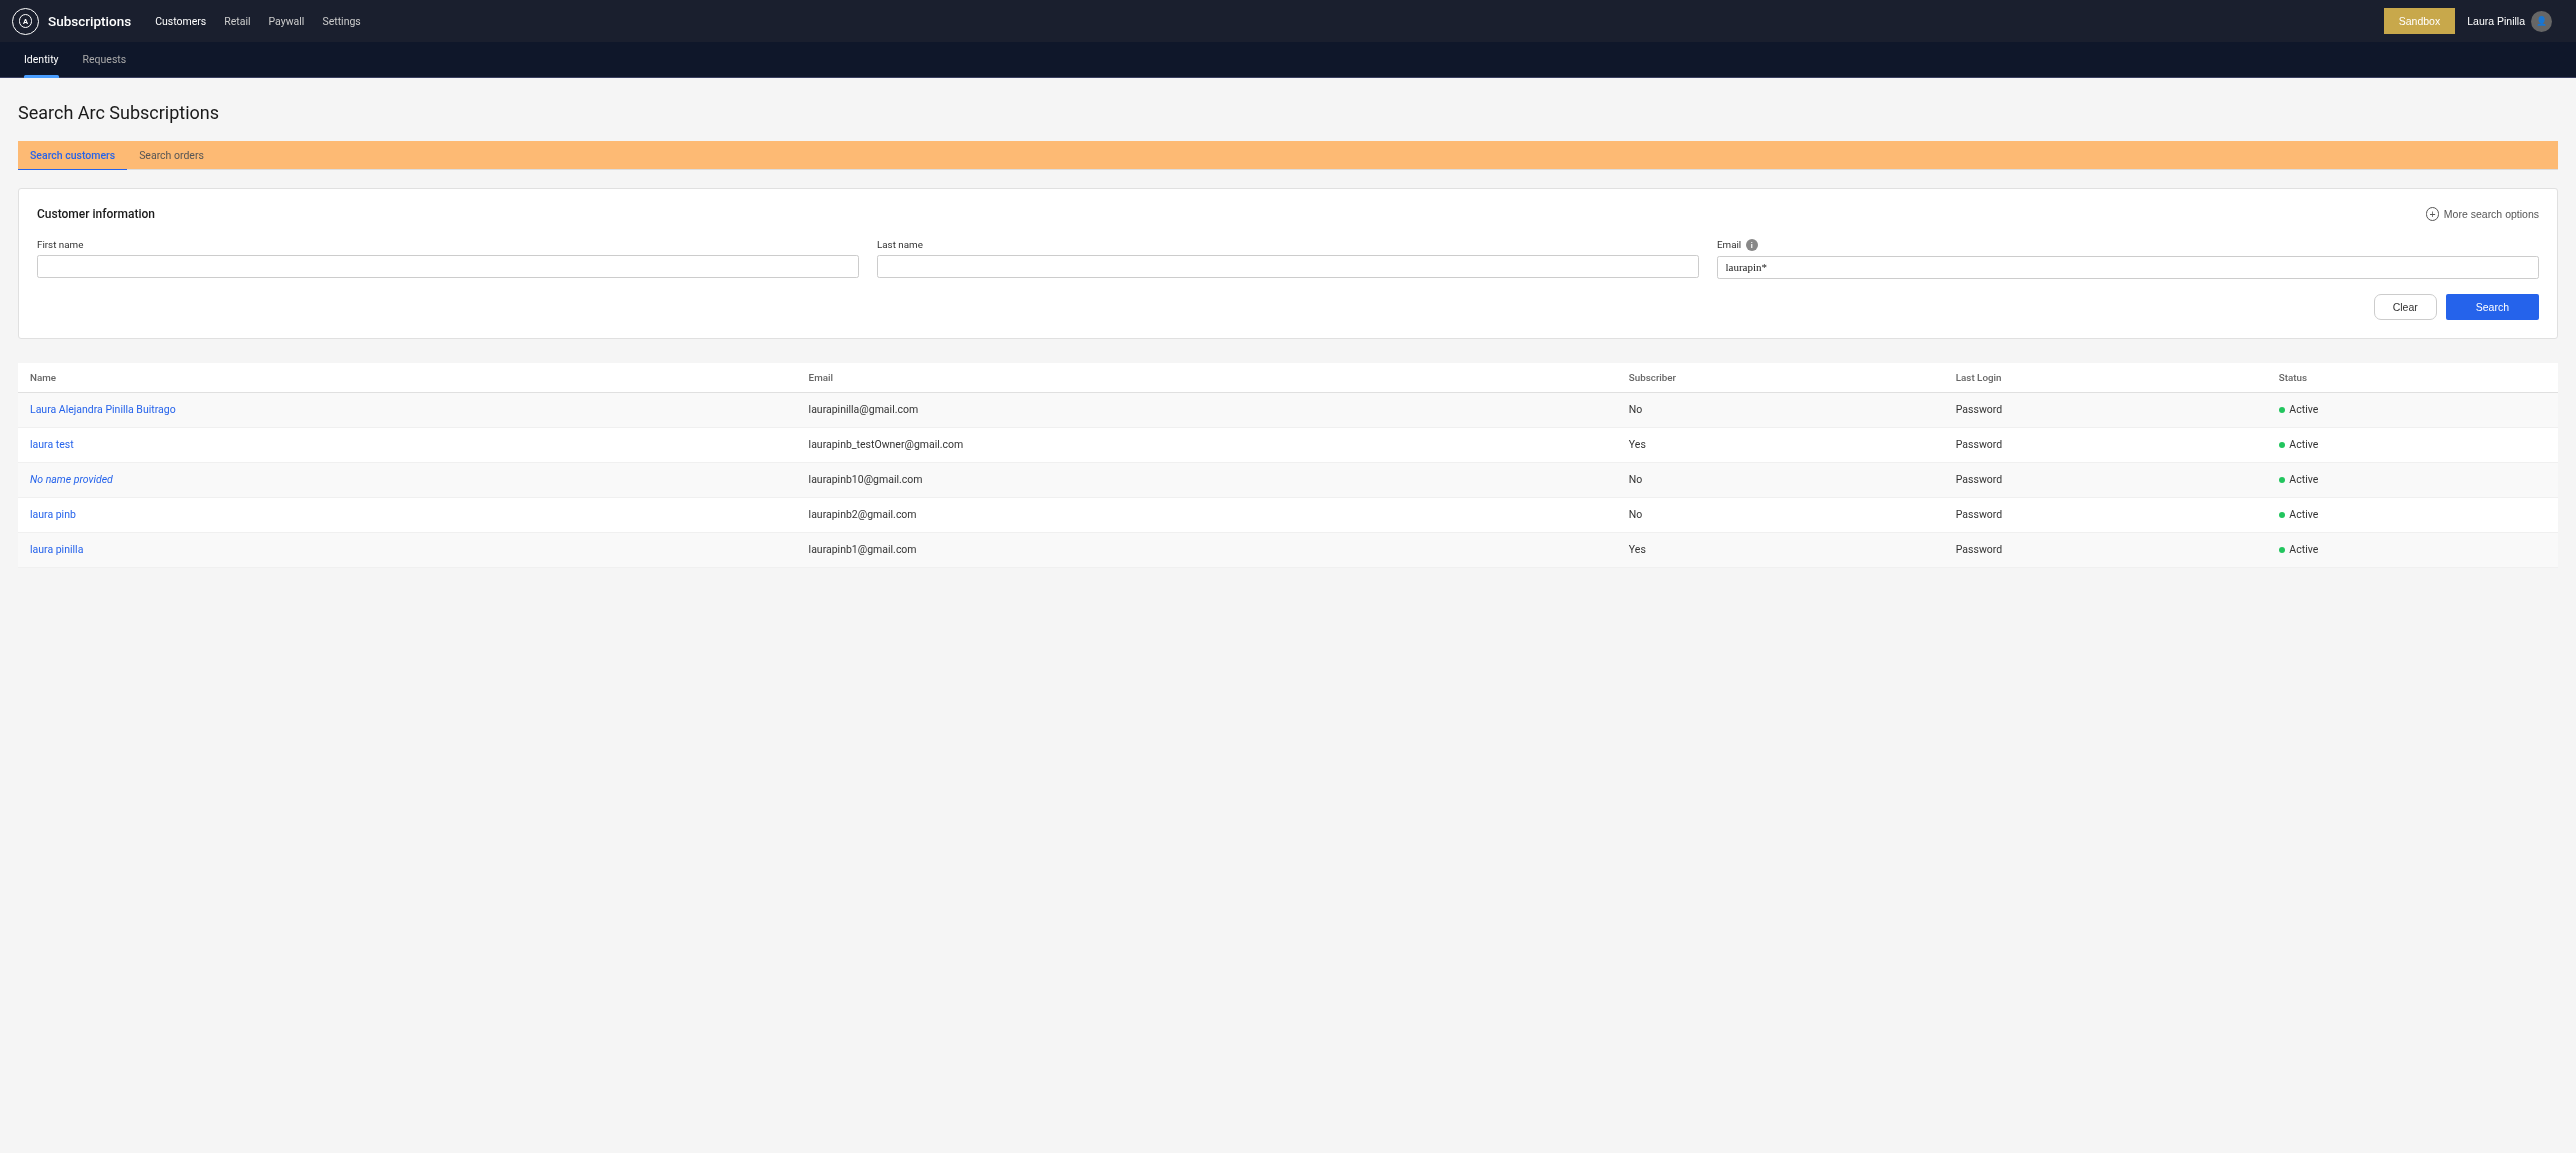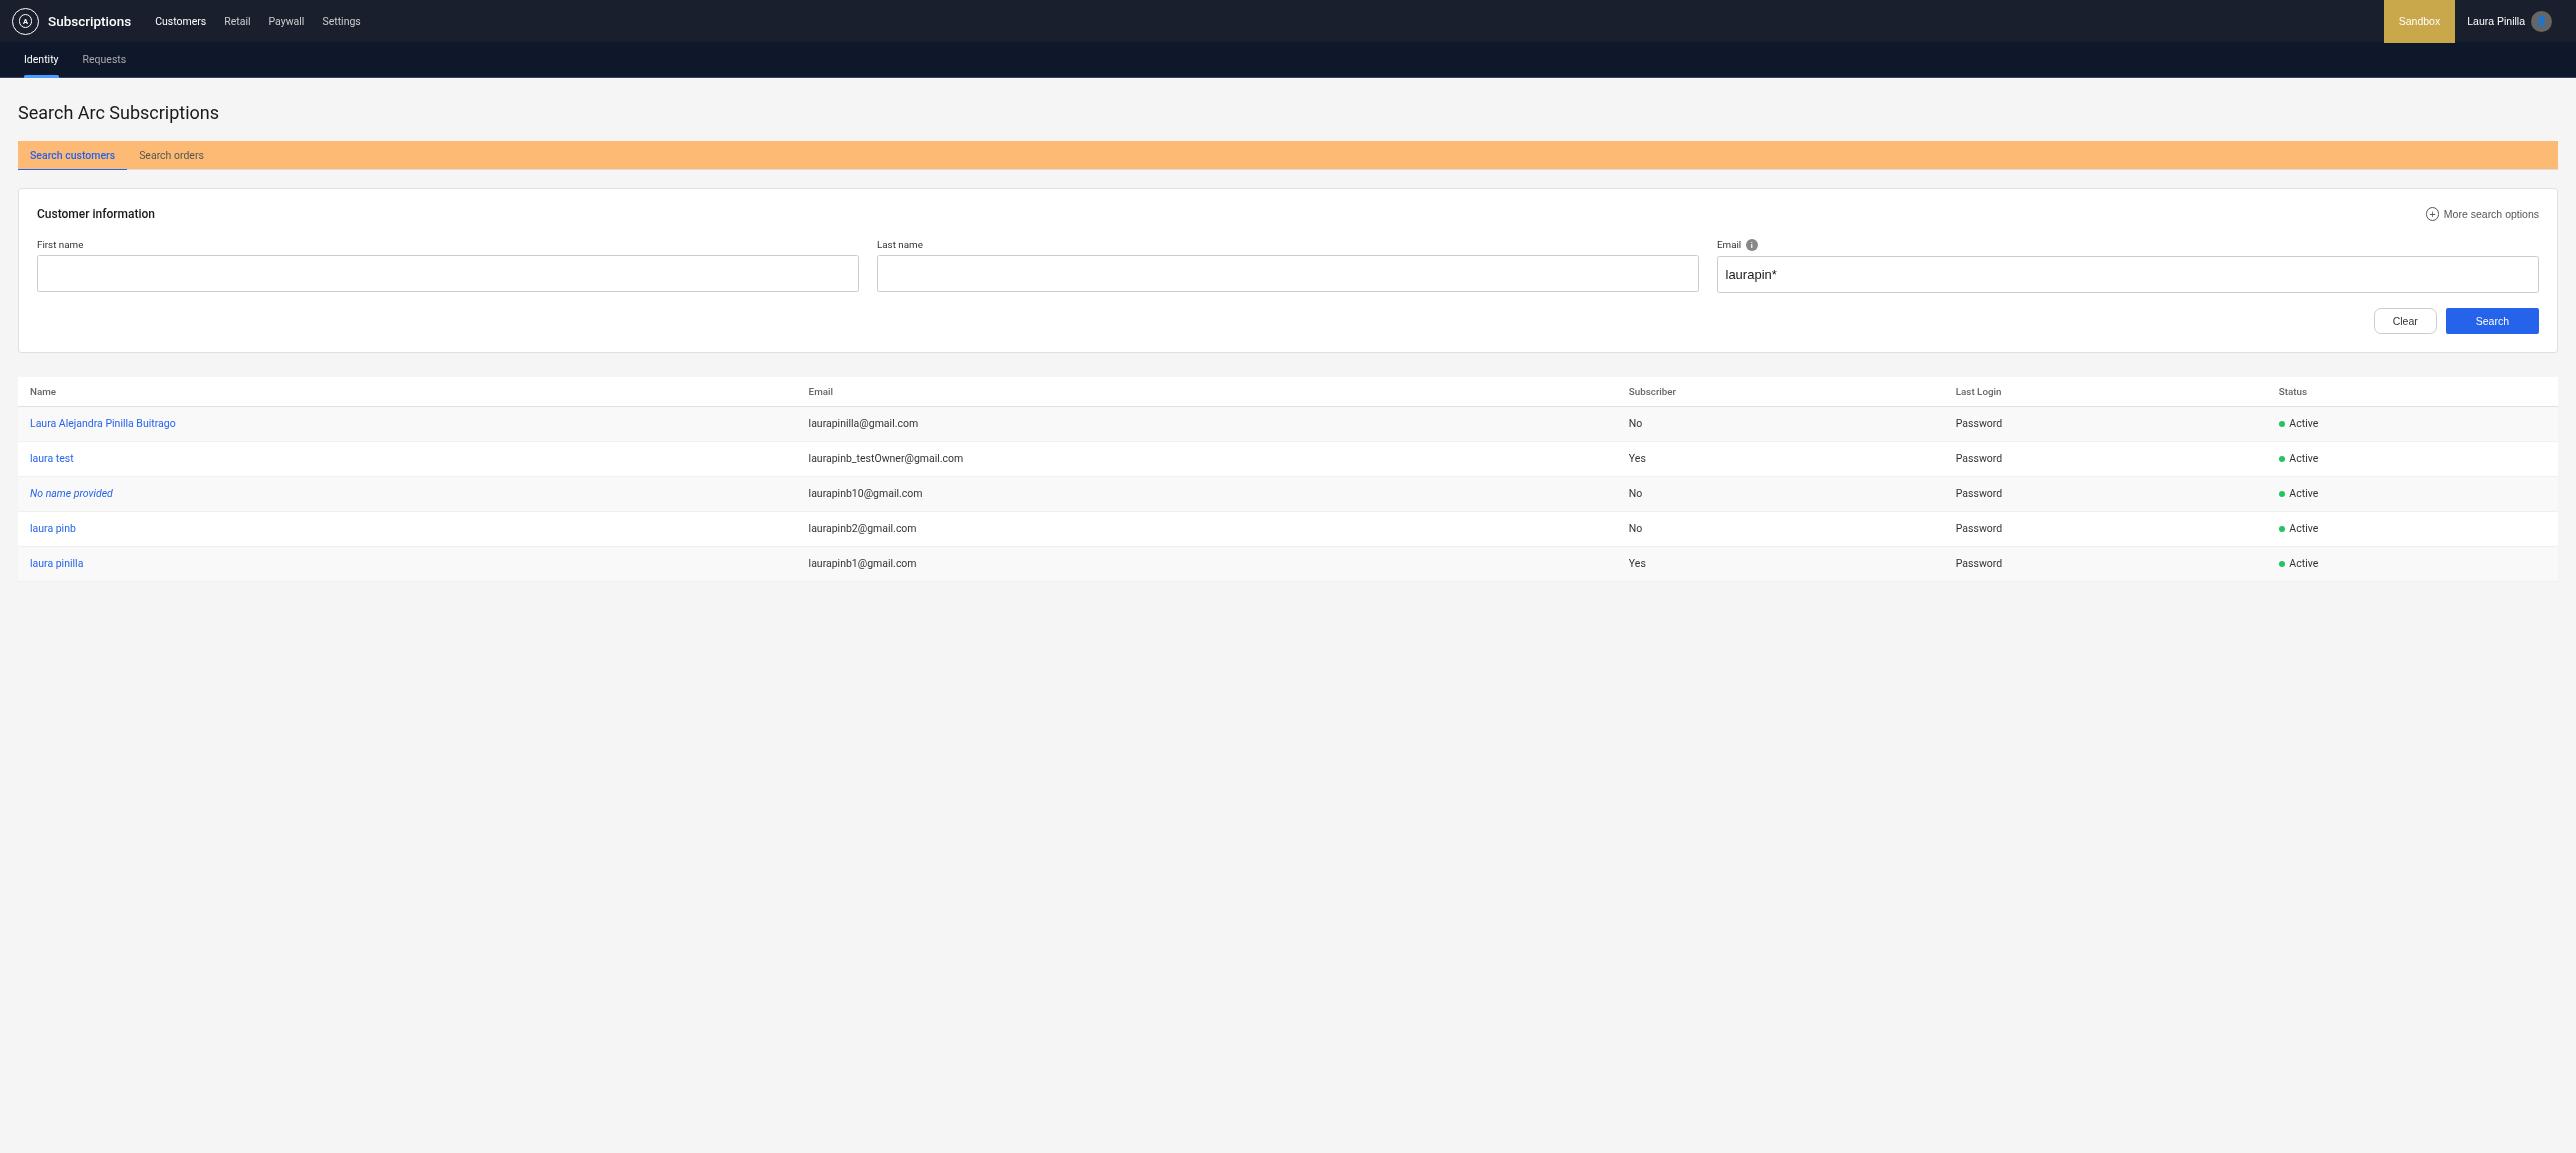--- a/index.html
+++ b/index.html
@@ -52,21 +52,21 @@
       display: flex;
       align-items: center;
       gap: 0;
       margin-left: auto;
     }
     .sandbox-btn {
       background: #c8a84b;
       color: #fff;
       border: none;
       padding: 0 15px;
-      height: 43px;
+      height: 26px;
       font-size: 10.5px;
       cursor: pointer;
       font-weight: 500;
     }
     .user-btn {
       background: transparent;
       color: #fff;
       border: none;
       padding: 0 12px;
       height: 42px;
@@ -197,28 +197,29 @@
     .form-field label {
       display: flex;
       align-items: flex-start;
       gap: 4.5px;
       font-size: 9.8px;
       color: #333;
       margin-bottom: 4.5px;
     }
     .form-field input {
       width: 100%;
-      height: 37px;
+      height: 23px;
       border: 0.8px solid #ccc;
       border-radius: 2.3px;
       padding: 0 7.5px;
-      font-size: 13px;
+      font-size: 11px;
       color: #1a1a1a;
       background: #fff;
       outline: none;
+      font-family: Liberation Serif, serif;
     }
     .info-icon {
       display: inline-flex;
       align-items: center;
       justify-content: center;
       width: 12px; height: 12px;
       border-radius: 50%;
       background: #888;
       color: #fff;
       font-size: 7.5px;

